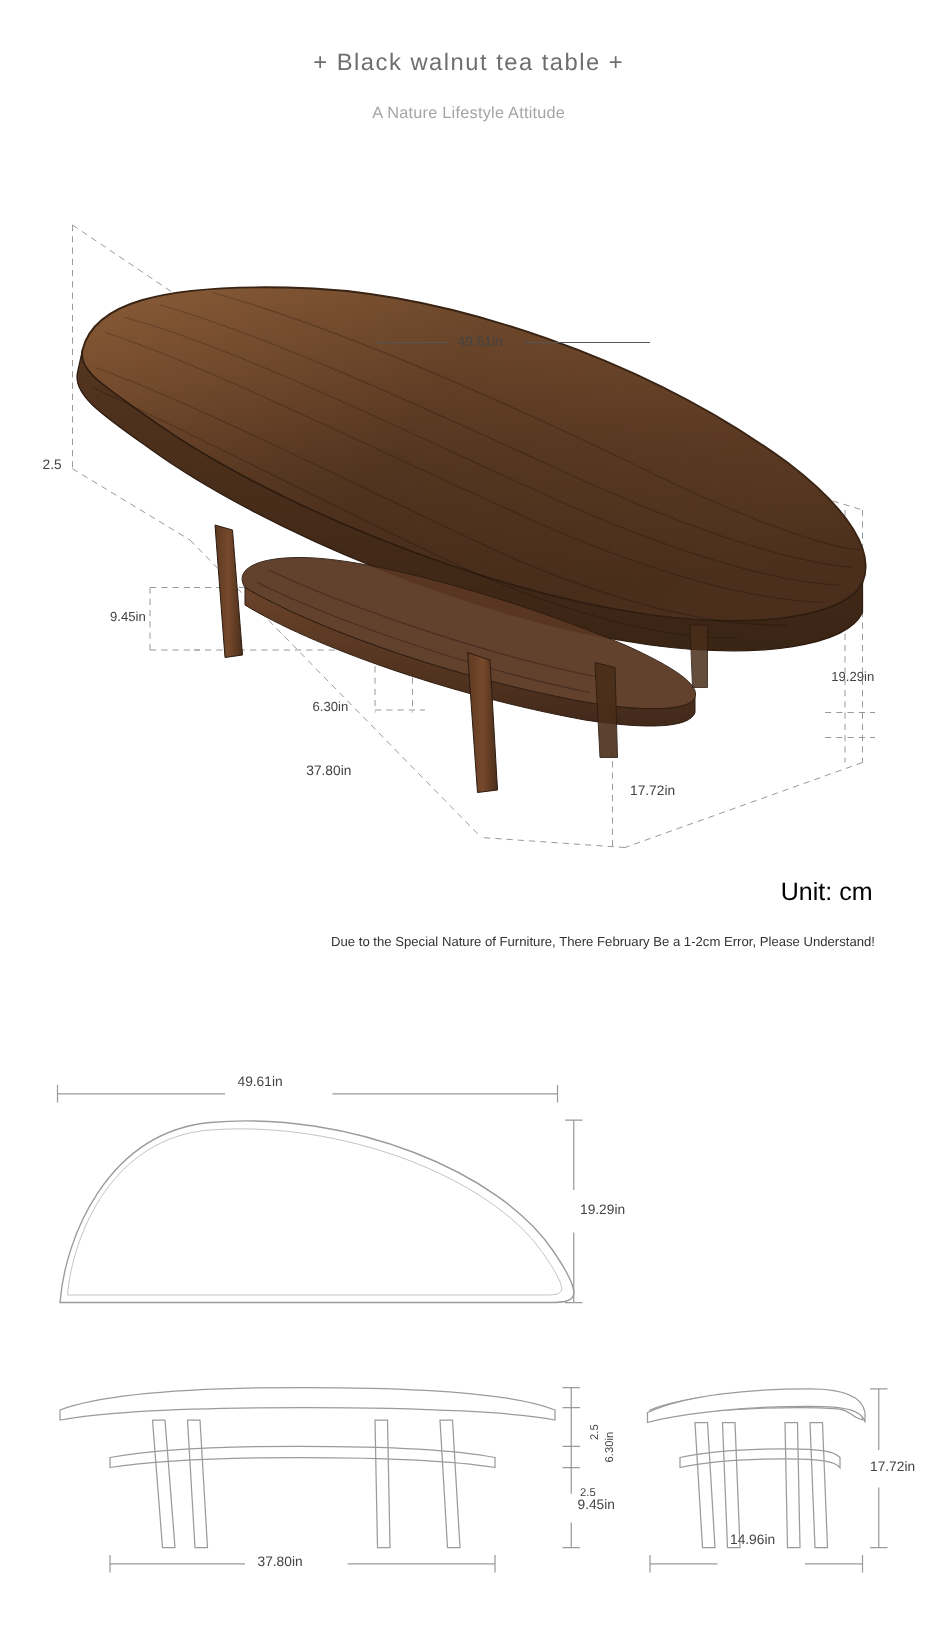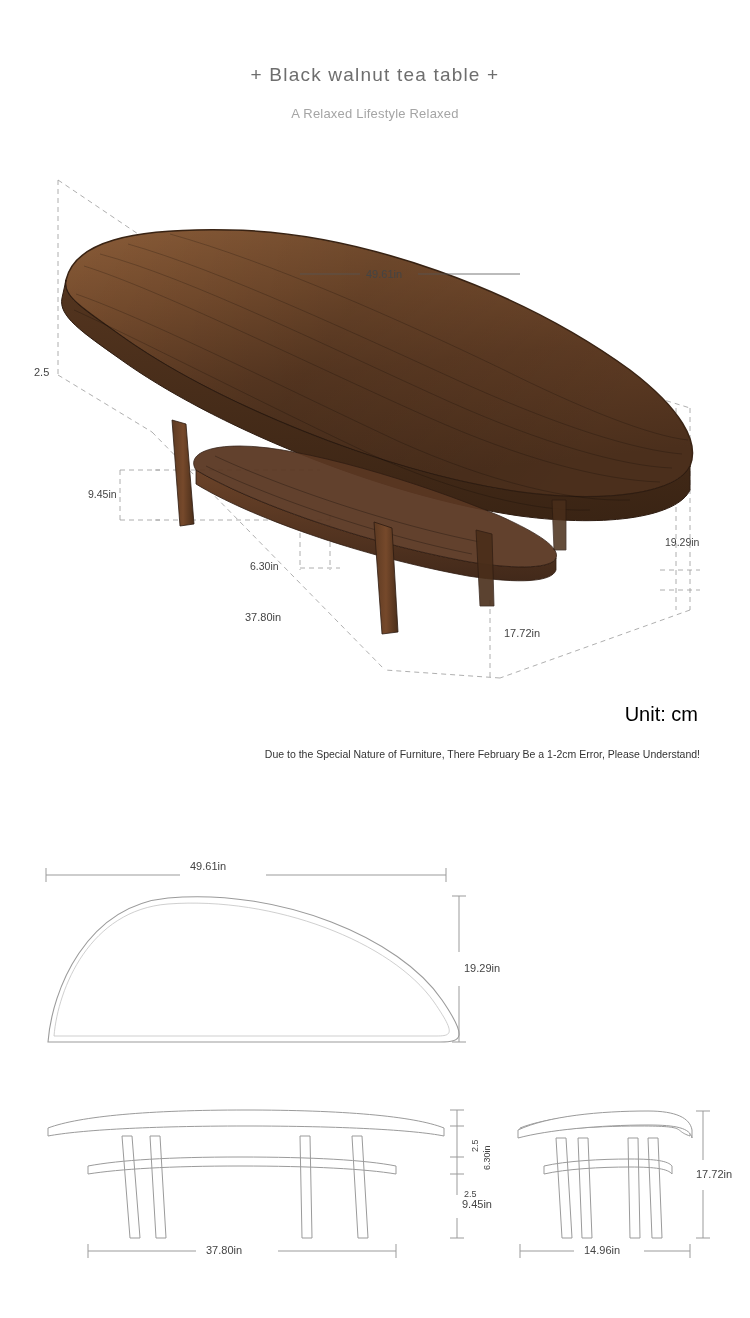--- a/index.html
+++ b/index.html
@@ -9,21 +9,21 @@
   }
   body {
     width: 750px; height: 1318px;
     position: relative;
     font-family: "Liberation Sans", sans-serif;
     color: #333;
     overflow: hidden;
   }
 
   
-  .header { width: 100%; padding-top: 64px; text-align: center; }
+  .header { width: 100%; padding-top: 40px; text-align: center; }
   .header-title {
     font-size: 19px; color: #6e6e6e; letter-spacing: 1.2px; font-weight: 400;
   }
   .header-sub {
     font-size: 23px; color: #2b2b2b; font-weight: 700; margin-top: 24px;
     letter-spacing: .2px;
   }
   .header-tagline {
     font-size: 13px; color: #a5a5a5; margin-top: 20px; letter-spacing: .2px;
   }
@@ -57,21 +57,21 @@
     position: absolute; font-size: 11px; color: #444; white-space: nowrap;
   }
   .dtext.tiny { font-size: 9px; }
   .dtext.rot { transform: rotate(-90deg); transform-origin: left top; }
 </style>
 </head>
 <body>
 
 <div class="header">
   <div class="header-title">+ Black walnut tea table +</div>
-  <div class="header-tagline">A Relaxed Lifestyle Relaxed</div>
+  <div class="header-tagline">A Nature Lifestyle Attitude</div>
 </div>
 
 <div class="photo-region">
   <svg class="photo-svg" width="750" height="530" viewBox="0 0 750 530">
     <defs>
       <linearGradient id="topGrad" x1="0" y1="0" x2="0.25" y2="1">
         <stop offset="0%" stop-color="#8a5c38"></stop>
         <stop offset="30%" stop-color="#774d2e"></stop>
         <stop offset="60%" stop-color="#5f3c24"></stop>
         <stop offset="100%" stop-color="#4b2f1c"></stop>
@@ -216,15 +216,15 @@
 
   <div class="dtext" style="left:190px; top:30px;">49.61in</div>
   <div class="dtext" style="left:464px; top:132px;">19.29in</div>
 
   <div class="dtext" style="left:206px; top:414px;">37.80in</div>
   <div class="dtext tiny rot" style="left:470px; top:322px;">2.5</div>
   <div class="dtext tiny rot" style="left:482px; top:340px;">6.30in</div>
   <div class="dtext tiny" style="left:464px; top:359px;">2.5</div>
   <div class="dtext" style="left:462px; top:368px;">9.45in</div>
 
-  <div class="dtext" style="left:584px; top:414px;text-align:center;">14.96in</div>
+  <div class="dtext" style="left:584px; top:396px;text-align:center;">14.96in</div>
   <div class="dtext" style="left:696px; top:338px;">17.72in</div>
 </div>
 
 </body></html>

